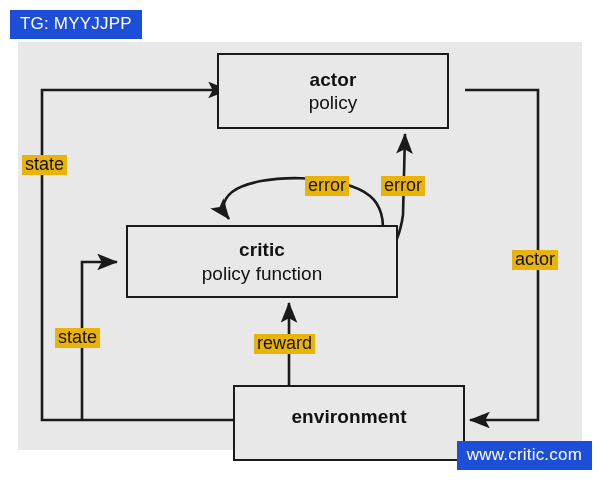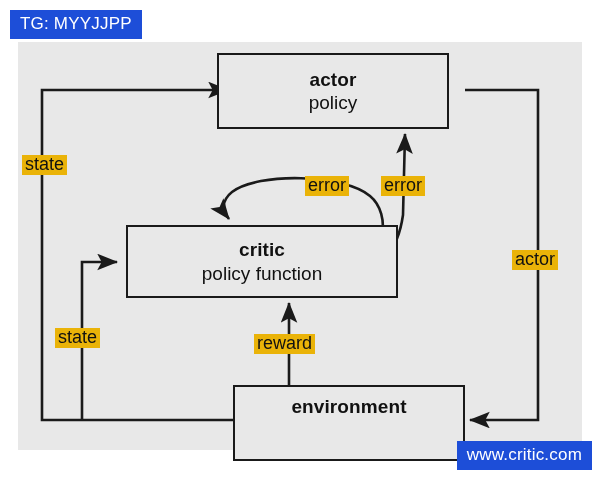--- a/index.html
+++ b/index.html
@@ -66,21 +66,21 @@
     width: 272px;
     height: 73px;
     margin-left: 16px;
   }
   #box-environment {
     left: 233px;
     top: 385px;
     width: 232px;
     height: 76px;
     justify-content: flex-start;
-    padding-top: 8px;
+    padding-top: 18px;
   }
   .edge-label {
     position: absolute;
     font-size: 18px;
     color: #111111;
     background: #eab308;
     padding: 0 3px;
     white-space: nowrap;
     line-height: 1.1;
   }

